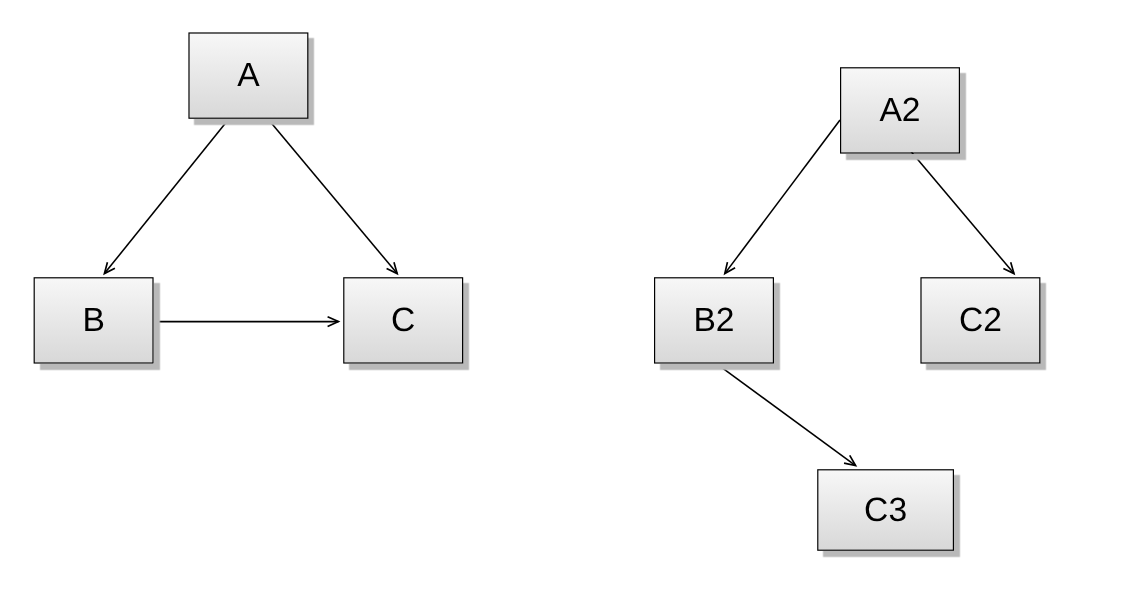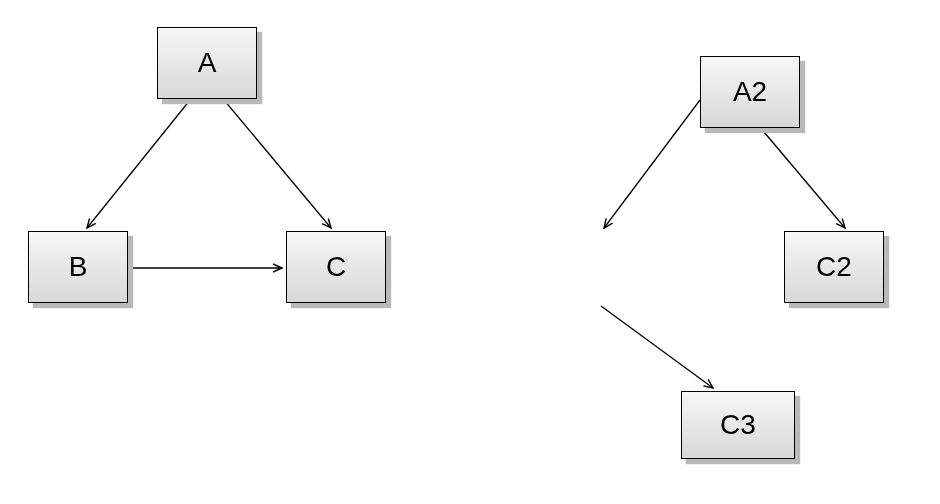--- a/index.html
+++ b/index.html
@@ -27,21 +27,21 @@
     background:linear-gradient(180deg,var(--node-fill-top) 0%,var(--node-fill-bottom) 100%);
     box-shadow:5px 5px 1px var(--shadow-color);
     color:var(--node-text-color);
     font-size:28px;line-height:1;
   }
   .node-a {left:157px;top:27px;}
   .node-b {left:28px;top:231px;}
   .node-c {left:286px;top:231px;}
   .node-a2{left:700px;top:27px;margin-top:29px;}
   .node-b2{left:545px;top:231px;}
-  .node-c2{left:784px;top:231px;}
+  .node-c2{left:767px;top:231px;}
   .node-c3{left:681px;top:391px;width:114px;height:68px;}
   .edge-line{stroke:var(--edge-color);stroke-width:1.3;fill:none;}
   .arrowhead-path{stroke:var(--edge-color);stroke-width:1.4;fill:none;}
 </style>
 </head>
 <body>
 
 <div class="canvas">
 
   <svg class="edges" viewBox="0 0 940 504" xmlns="http://www.w3.org/2000/svg">
@@ -56,16 +56,17 @@
     <line class="edge-line" x1="700" y1="100" x2="604" y2="228" marker-end="url(#arrowhead)"></line>
     <line class="edge-line" x1="737" y1="100" x2="845" y2="228" marker-end="url(#arrowhead)"></line>
     <line class="edge-line" x1="601" y1="306" x2="713" y2="388" marker-end="url(#arrowhead)"></line>
   </svg>
 
   <div class="node node-a">A</div>
   <div class="node node-b">B</div>
   <div class="node node-c">C</div>
 
   <div class="node node-a2">A2</div>
+  <div class="node node-b2">B2</div>
   <div class="node node-c2">C2</div>
   <div class="node node-c3">C3</div>
 
 </div>
 
 </body></html>

